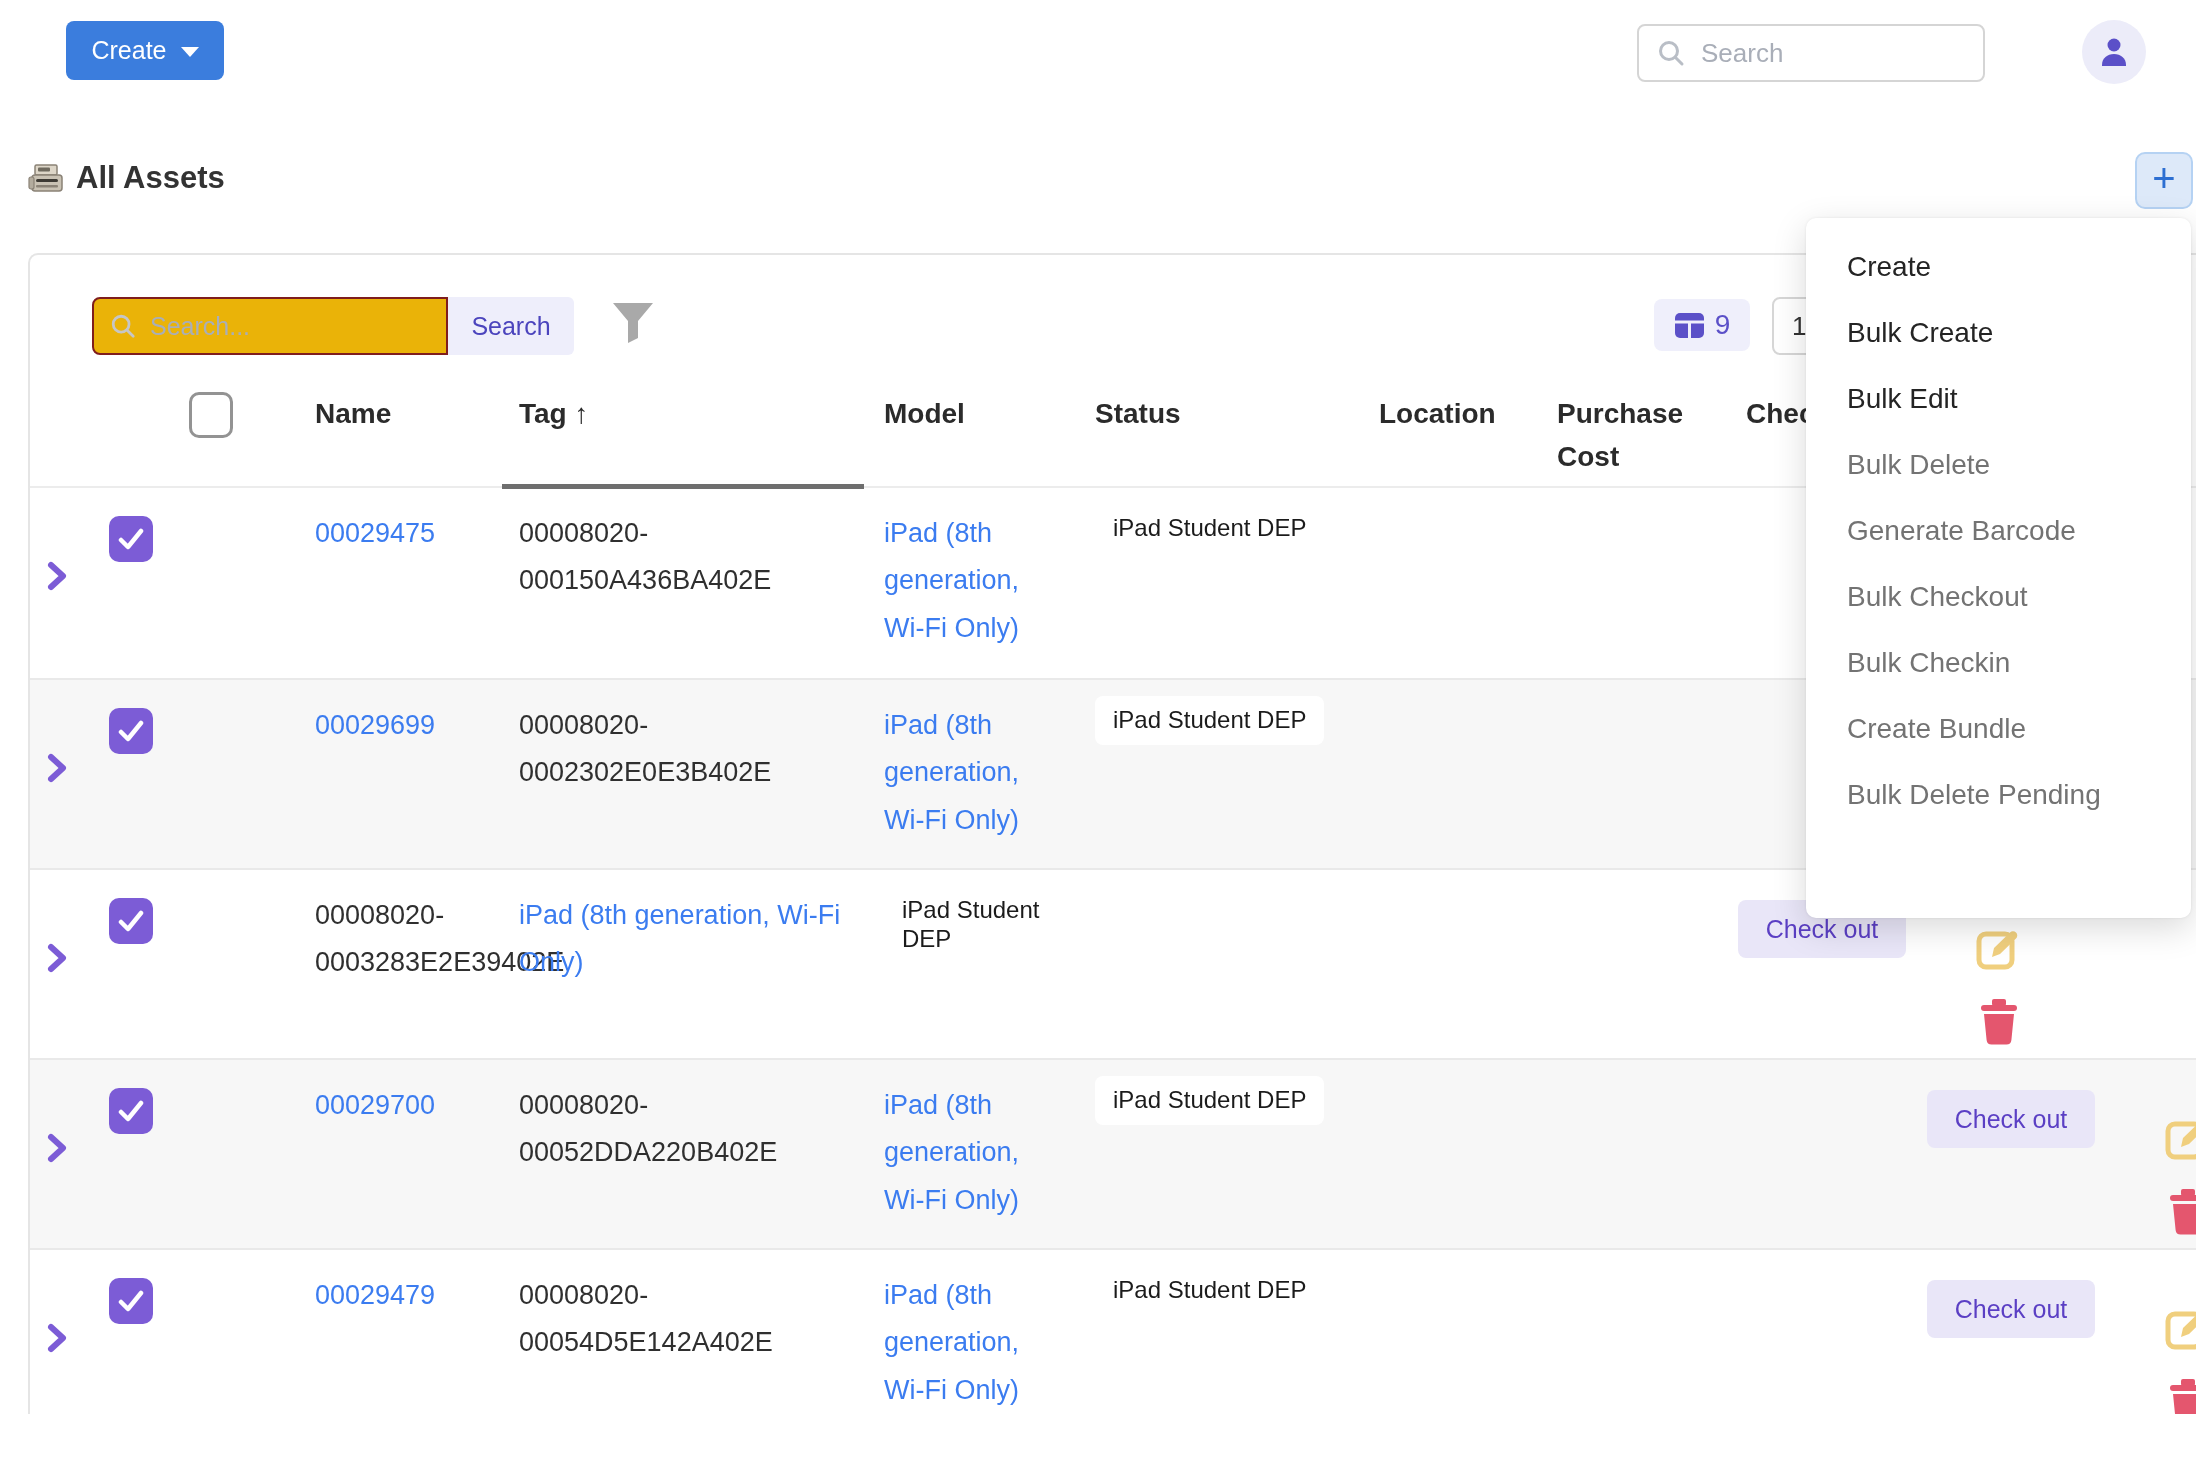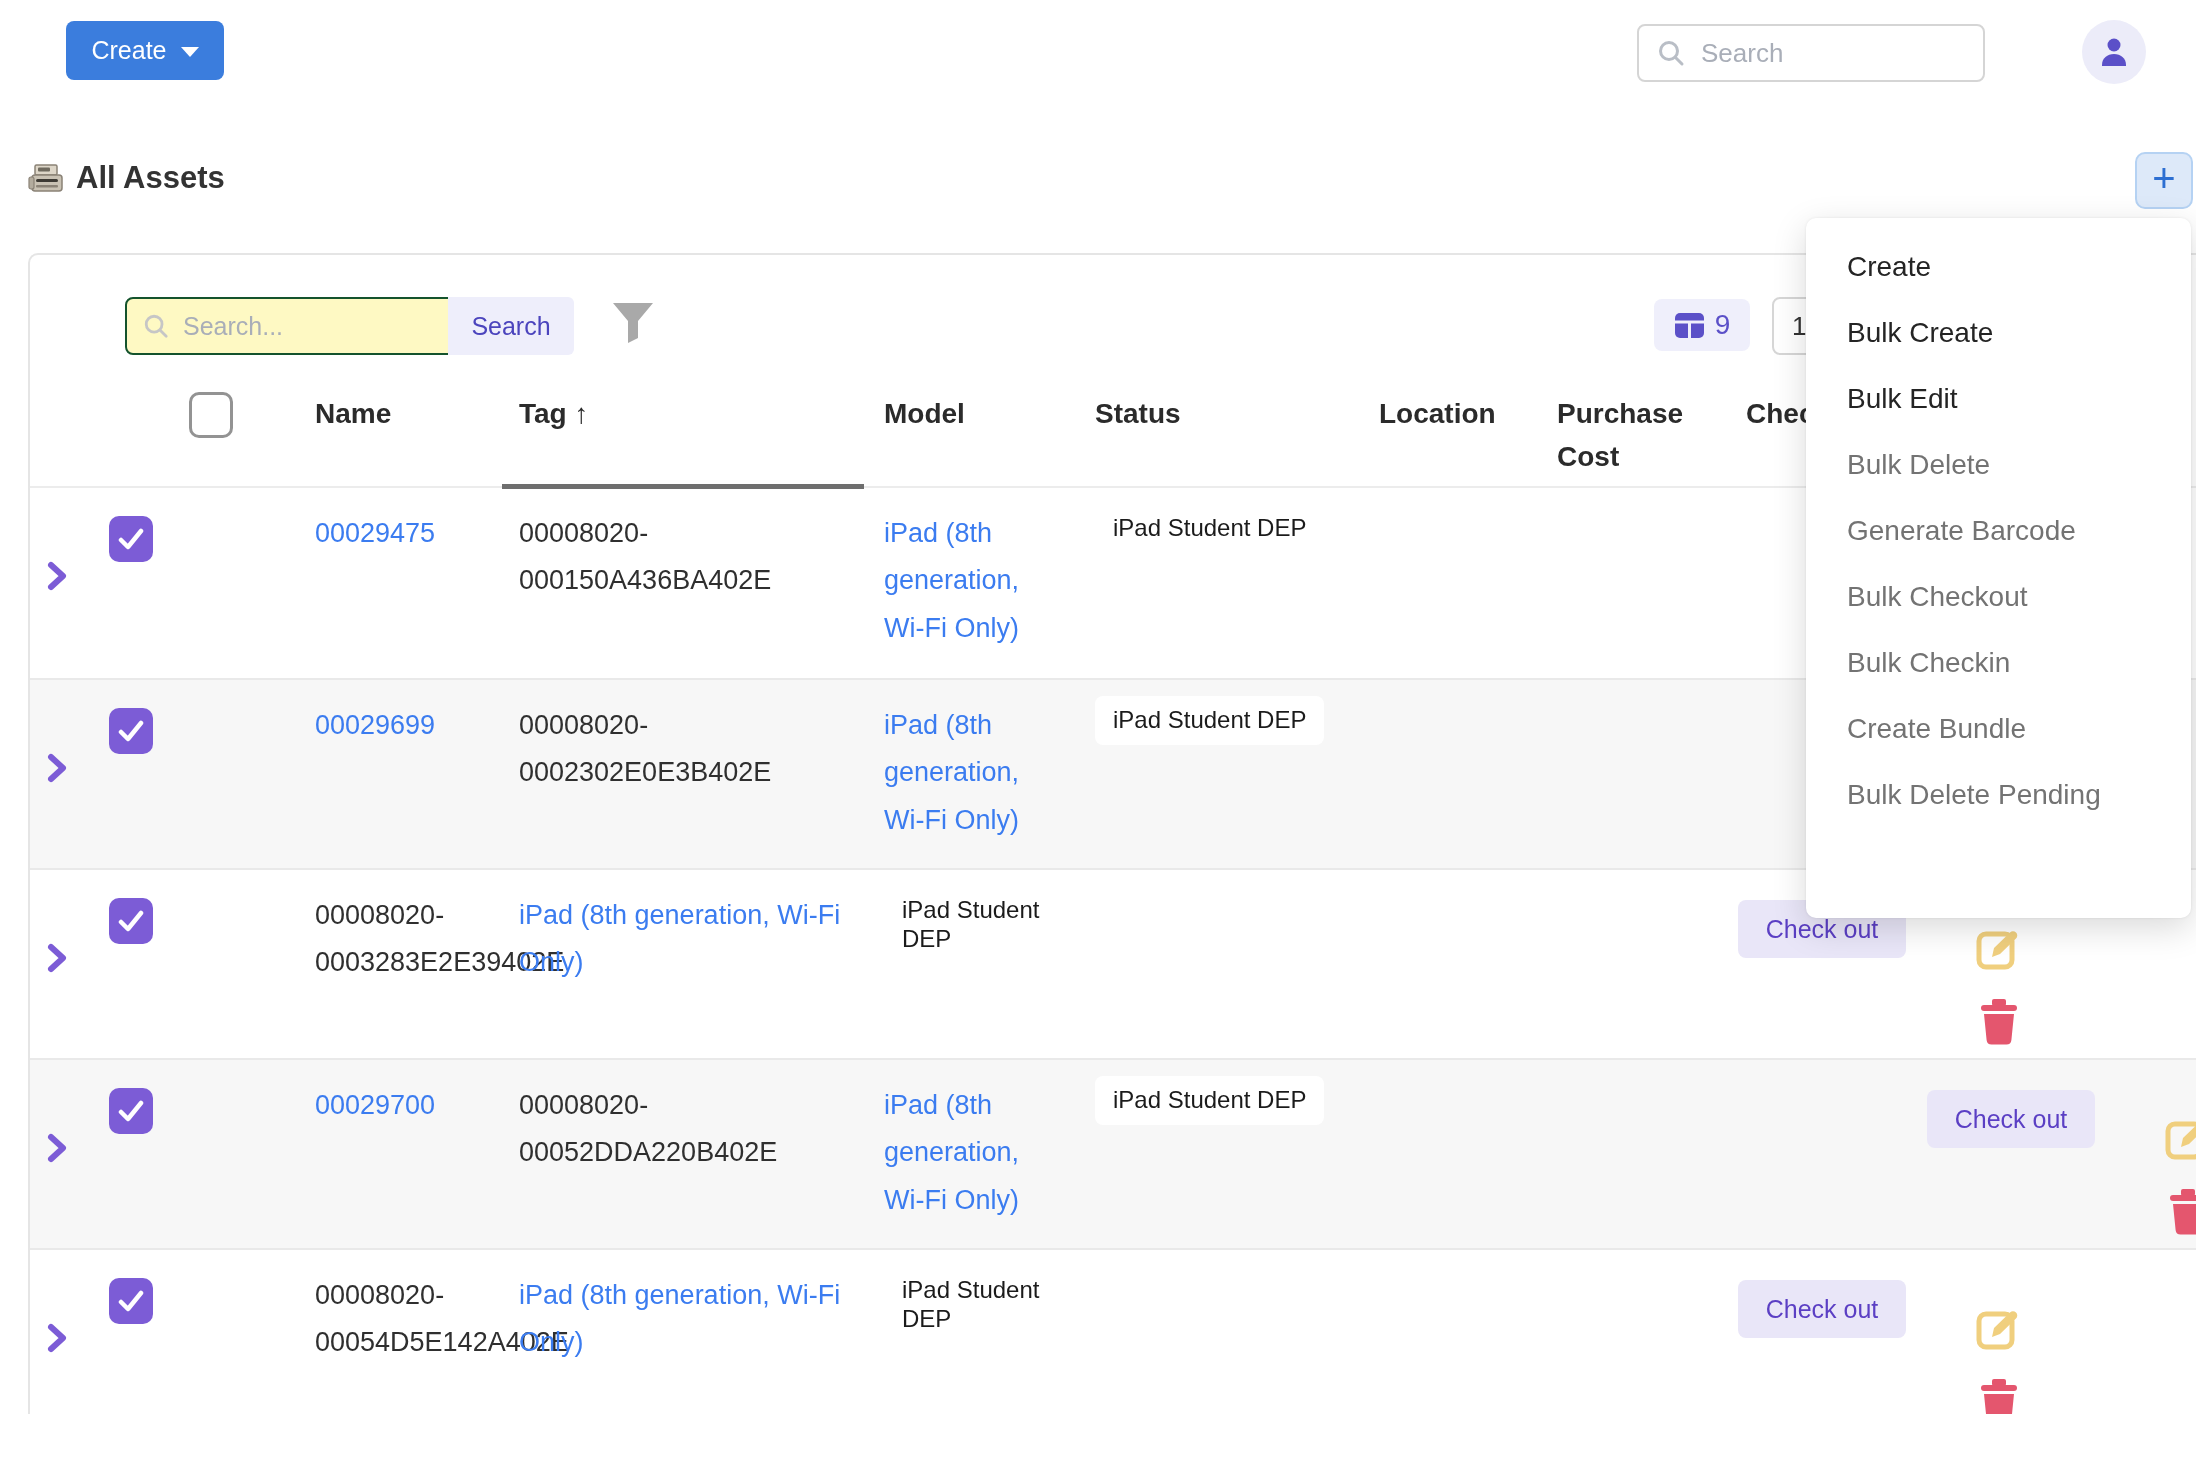--- a/index.html
+++ b/index.html
@@ -30,21 +30,21 @@
     background:#dde9f9; border:2px solid #b5d2f3; border-radius:10px; color:#2d6fd2;
     font-size:40px; line-height:48px; text-align:center; cursor:pointer; font-weight:400; }
 
   
   .card { position:absolute; left:28px; top:253px; width:2172px; height:1229px;
     background:#fff; border:2px solid #e5e5e5; border-radius:10px 0 0 0; }
 
   
   .toolbar { position:relative; height:111px; }
   .tsearch { position:absolute; left:62px; top:42px; width:356px; height:58px;
-    border:2px solid #14532d; border-radius:8px 0 0 8px; display:flex; align-items:center; background:#fef9c3;margin-left:33px; }
+    border:2px solid #7f1d1d; border-radius:8px 0 0 8px; display:flex; align-items:center; background:#eab308; }
   .tsearch svg { margin-left:16px; flex:none; }
   .tsearch input { border:none; outline:none; width:250px; margin-left:14px; font-size:25px;
     color:#333; background:transparent; font-family:"Liberation Sans",sans-serif; }
   .tsearch input::placeholder { color:#a9aeb8; }
   .search-btn { position:absolute; left:418px; top:42px; width:126px; height:58px;
     background:#eeeefb; border:none; border-radius:0 6px 6px 0; color:#4b44bd; font-size:25px;
     cursor:pointer; font-family:"Liberation Sans",sans-serif; }
   .funnel { position:absolute; left:580px; top:44px; cursor:pointer; }
   .col-badge { position:absolute; left:1624px; top:44px; width:96px; height:52px;
     background:#efeffb; border-radius:8px; display:flex; align-items:center; justify-content:center;
@@ -294,20 +294,21 @@
                 <polyline points="5,5 17,16 5,27" fill="none" stroke="#7c5cd6" stroke-width="6" stroke-linecap="round" stroke-linejoin="round"></polyline>
               </svg></span></div>
           <div class="cell c-check">
             <span class="cbx checked">
               <svg width="26" height="22" viewBox="0 0 26 22">
                 <polyline points="3,12 10,19 23,3" fill="none" stroke="#fff" stroke-width="4.5" stroke-linecap="round" stroke-linejoin="round"></polyline>
               </svg>
             </span>
           </div>
           <div class="cell"></div>
+          <div class="cell"><a class="name-link">00029479</a></div>
           <div class="cell">00008020-00054D5E142A402E</div>
           <div class="cell"><a class="model-link">iPad (8th generation, Wi-Fi Only)</a></div>
           <div class="cell c-status"><span class="status-chip">iPad Student DEP</span></div>
           <div class="cell"></div>
           <div class="cell"></div>
           <div class="cell c-actions">
             <button class="co-btn">Check out</button>
             <span class="edit-ic"><svg width="48" height="48" viewBox="0 0 48 48">
                 <rect x="4" y="10" width="33" height="33" rx="7" fill="none" stroke="#f0cf7e" stroke-width="5"></rect>
                 <path d="M17 33l2-9L35 8.5a4.2 4.2 0 0 1 6 0 4.2 4.2 0 0 1 0 6L25 30l-8 3z" fill="#f0cf7e"></path>

